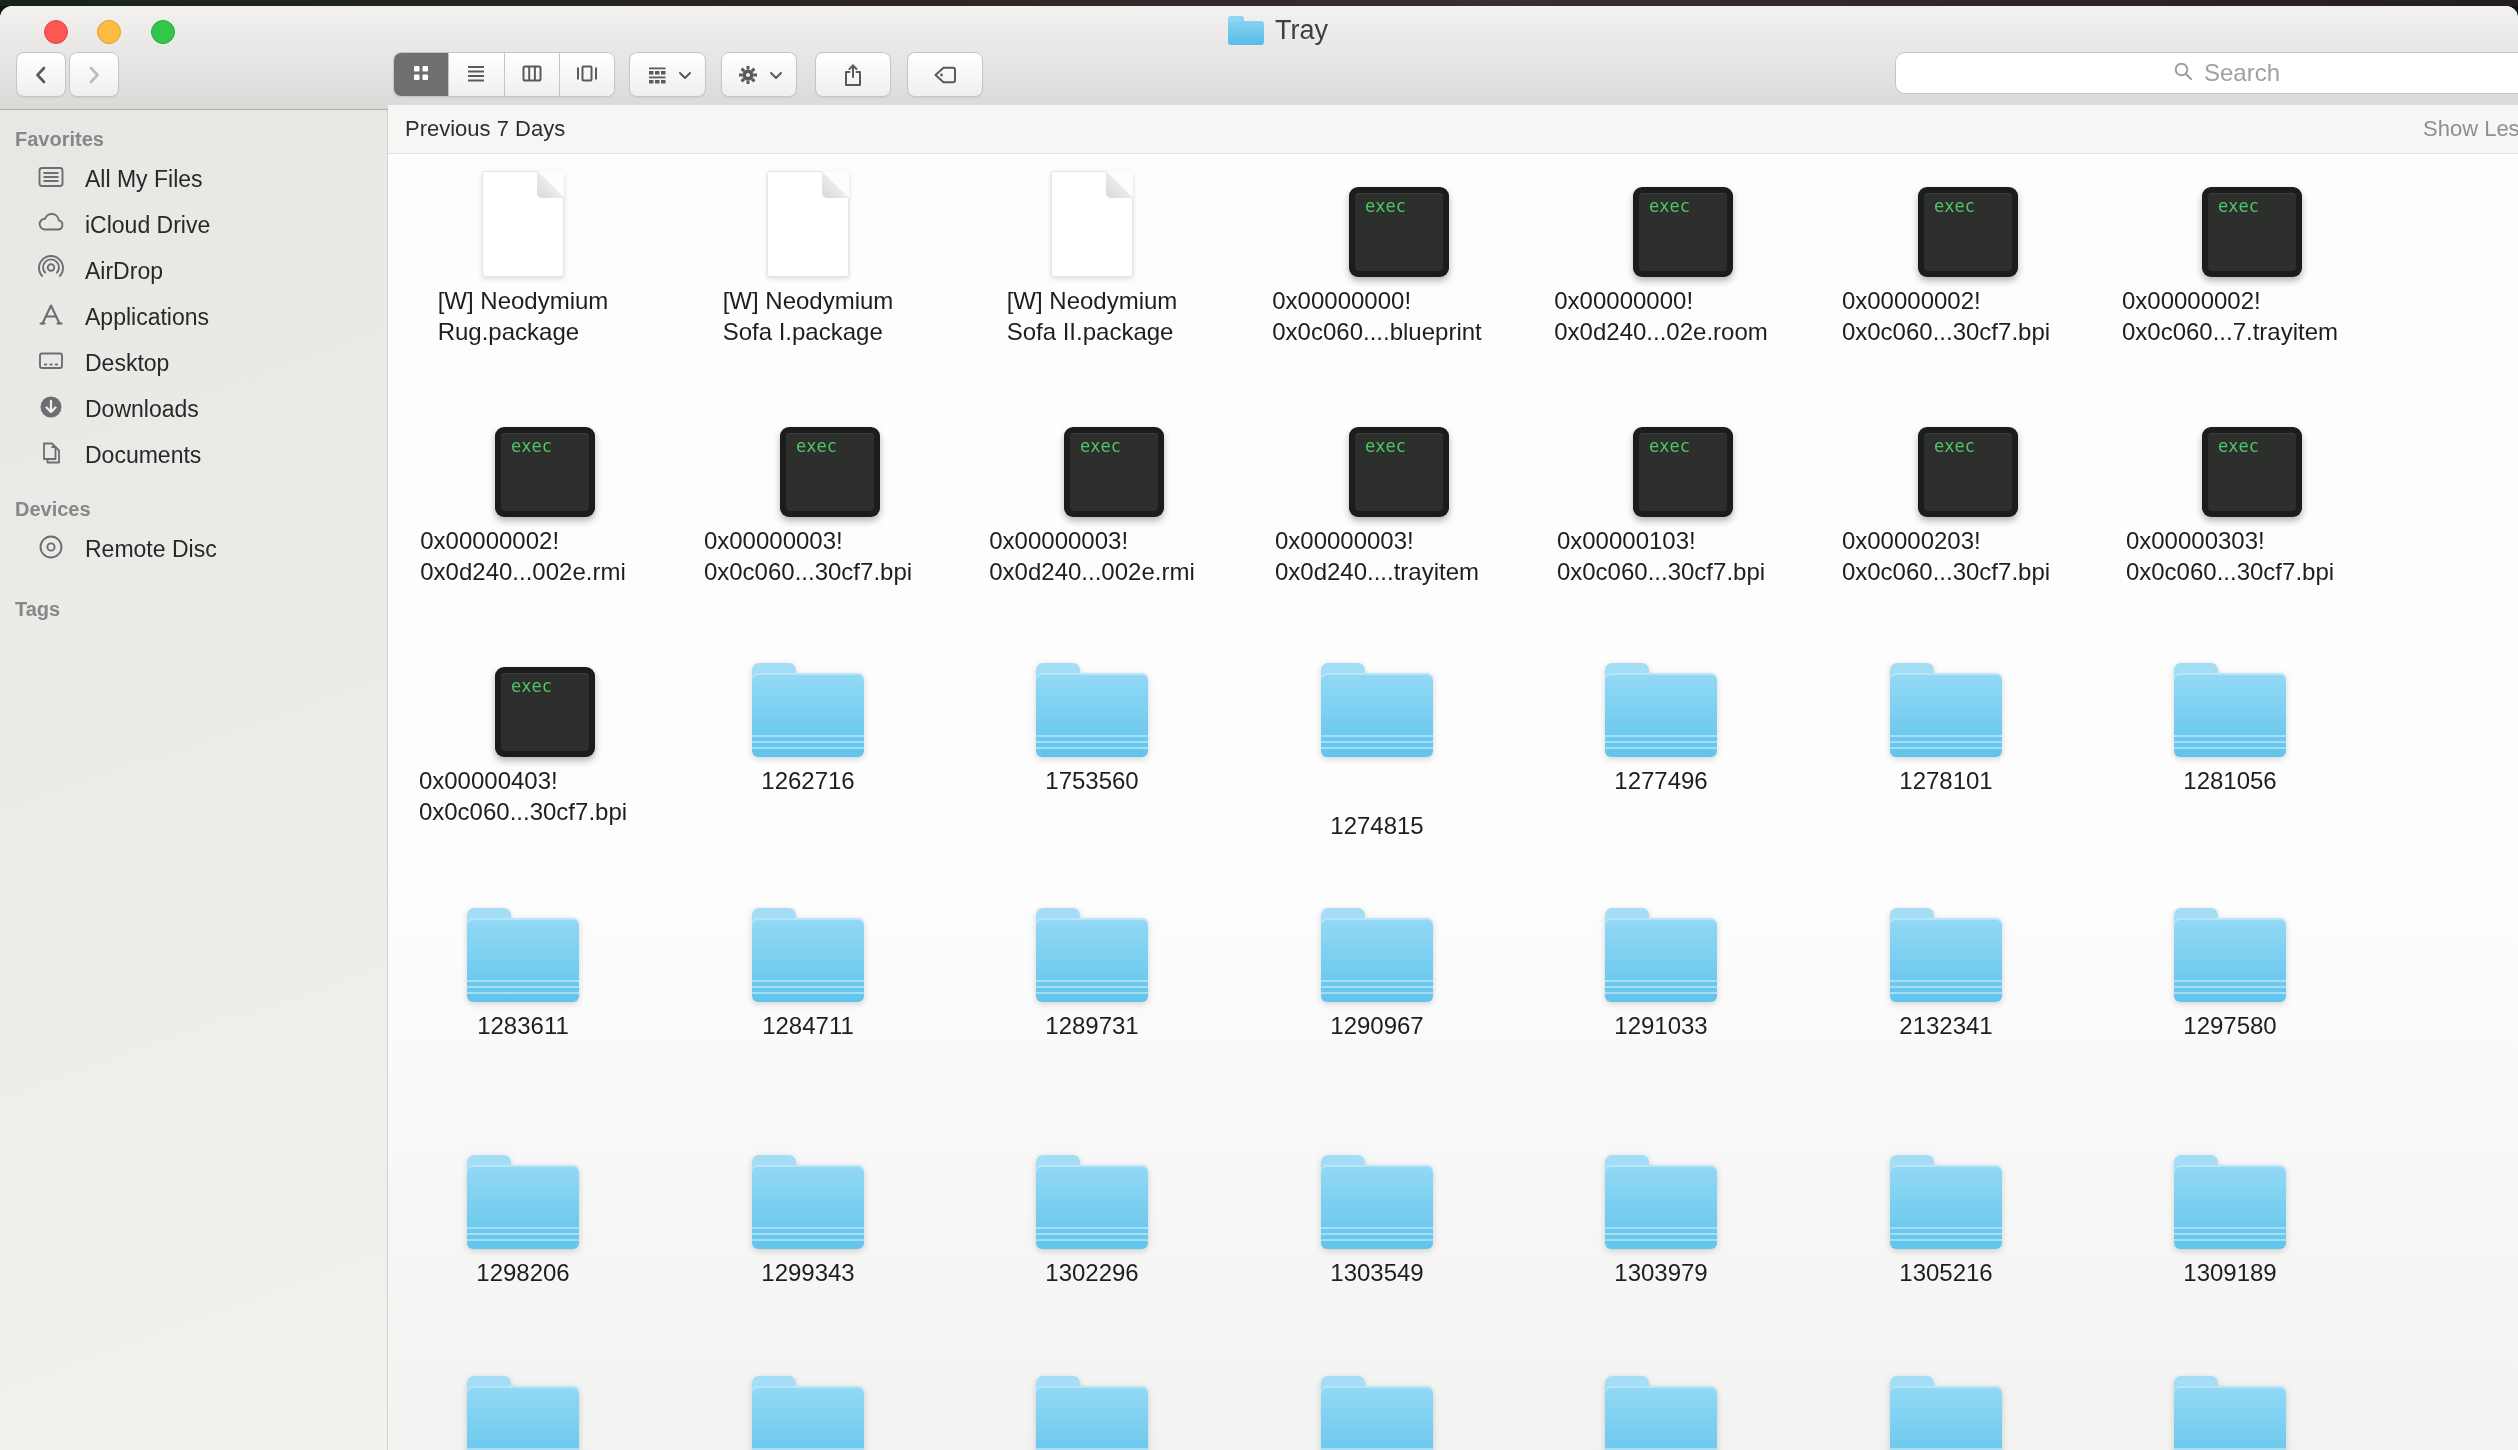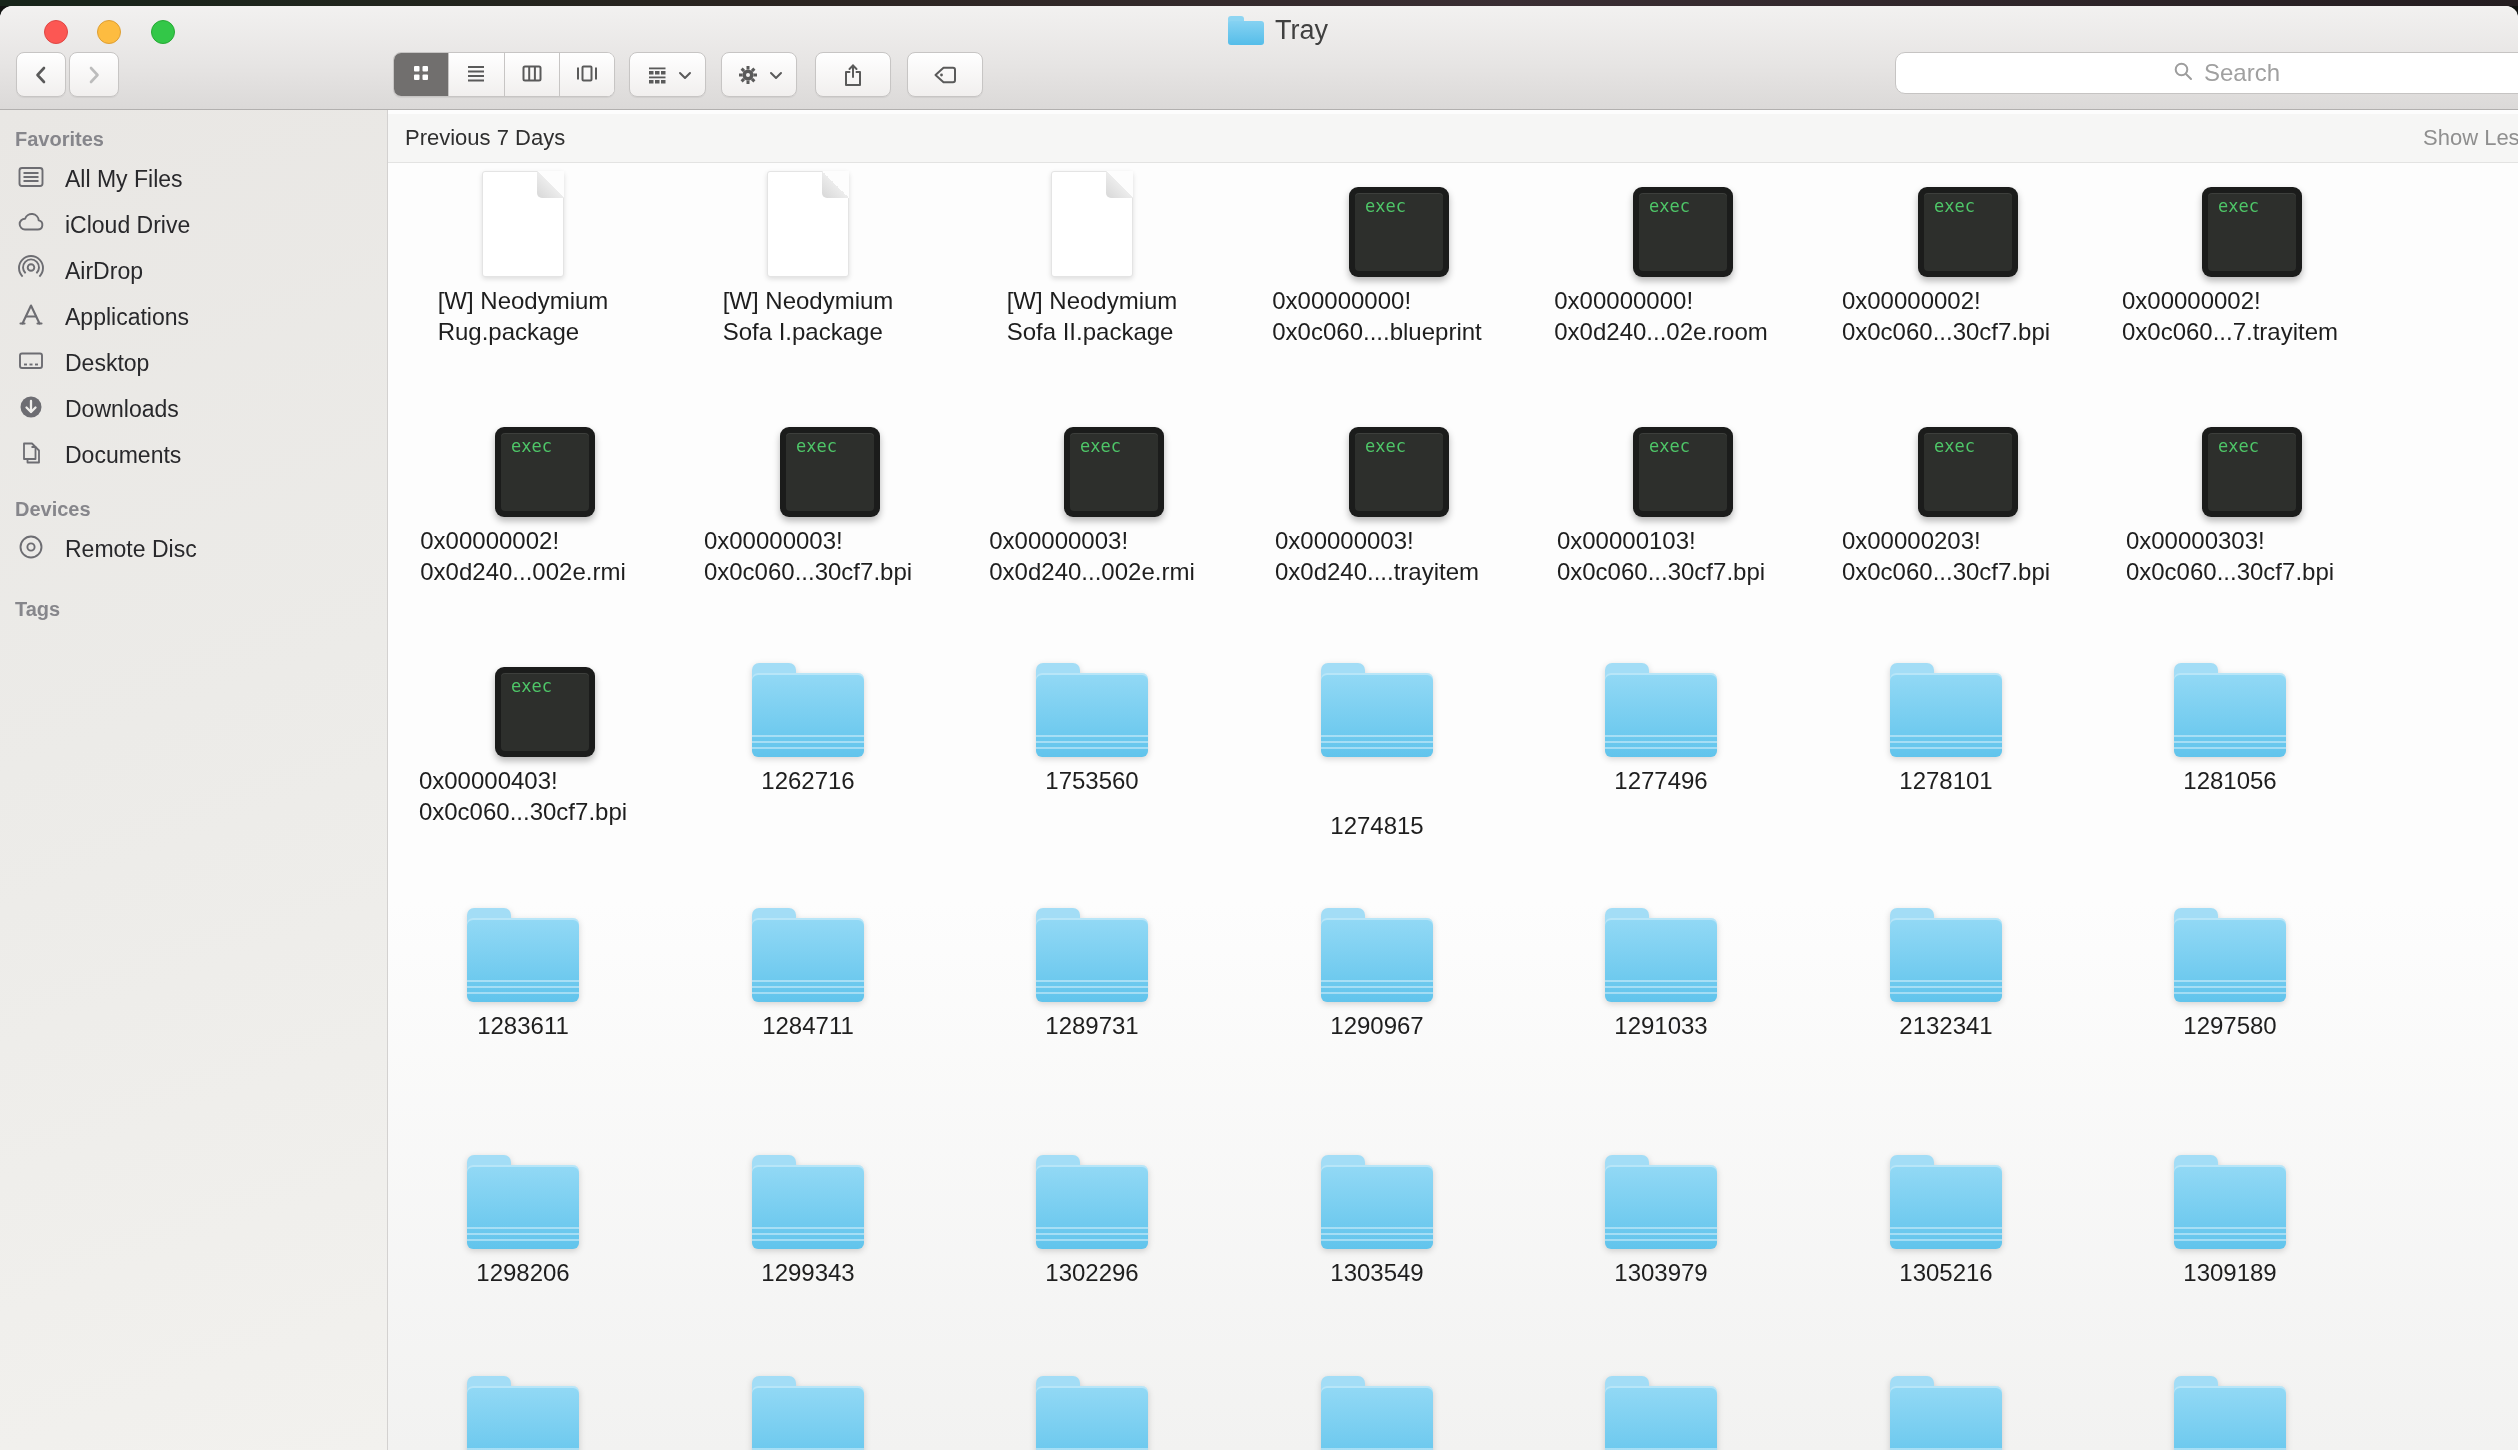--- a/index.html
+++ b/index.html
@@ -54,26 +54,26 @@
       background:#fff;border:1px solid #c6c4c3;border-radius:10px;
       display:flex;align-items:center;justify-content:center;gap:8px;}
   #search-placeholder{font-size:24px;color:#a0a0a0;}
 
   
   #sidebar{position:absolute;left:0;top:104px;width:388px;bottom:0;box-sizing:border-box;
       background:linear-gradient(160deg,#e9e7e4 0%,#ecebe8 45%,#f2f1ee 100%);
       border-right:1px solid #d3d1d0;padding-top:12px;}
   .side-section-label{height:34px;line-height:34px;padding-left:15px;
       font-size:20px;font-weight:700;color:#86868b;}
-  .side-item{height:46px;display:flex;align-items:center;padding-left:15px;gap:18px;}
+  .side-item{height:46px;display:flex;align-items:center;padding-left:35px;gap:18px;}
   .side-item svg{width:32px;height:32px;flex:0 0 32px;}
   .side-item-label{font-size:23px;color:#28282b;}
 
   
-  #group-header{position:absolute;left:388px;right:0;top:108px;height:48px;
+  #group-header{position:absolute;left:388px;right:0;top:99px;height:48px;
       background:#f6f6f5;border-bottom:1px solid #e3e3e2;overflow:hidden;padding-left:25px;}
   #group-title{position:absolute;left:17px;top:0;height:48px;line-height:48px;
       font-size:22px;font-weight:500;color:#2f2f2f;}
   #group-action{position:absolute;left:2035px;top:0;height:48px;line-height:48px;
       font-size:22px;color:#8f8f8f;white-space:nowrap;}
 
   
   .file-item{position:absolute;width:284px;display:flex;flex-direction:column;align-items:center;}
   .icon-area{height:114px;display:flex;align-items:flex-end;justify-content:center;}
   .file-label{margin-top:8px;text-align:left;font-size:24px;line-height:31px;color:#1e1e1e;white-space:nowrap;}

